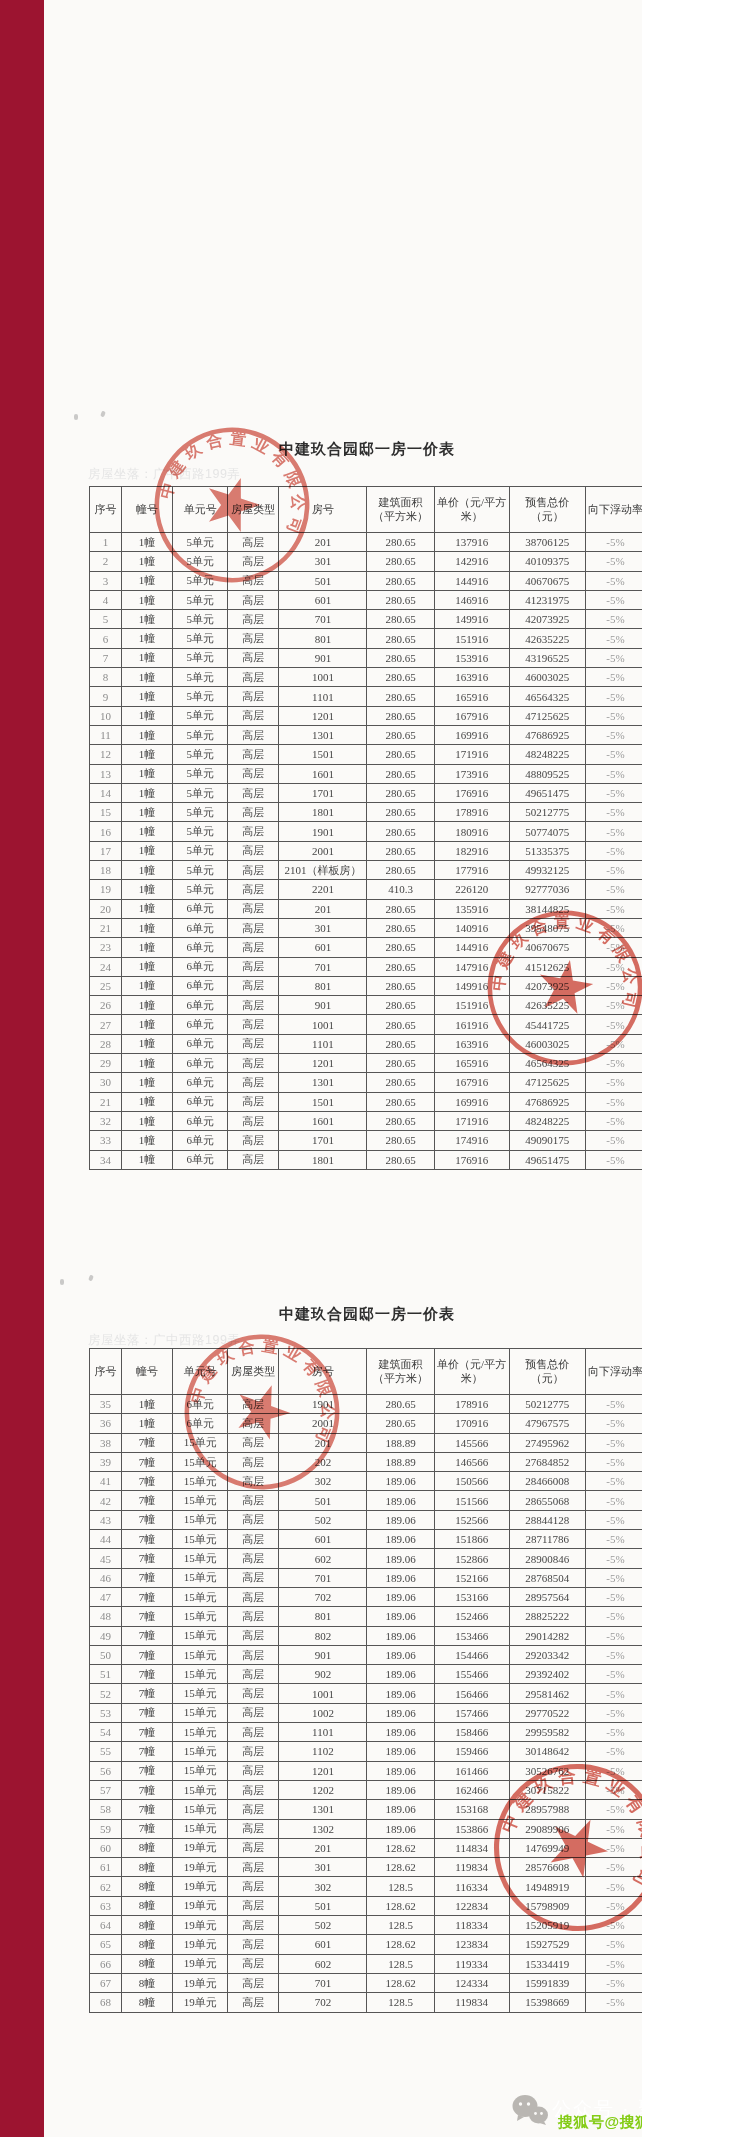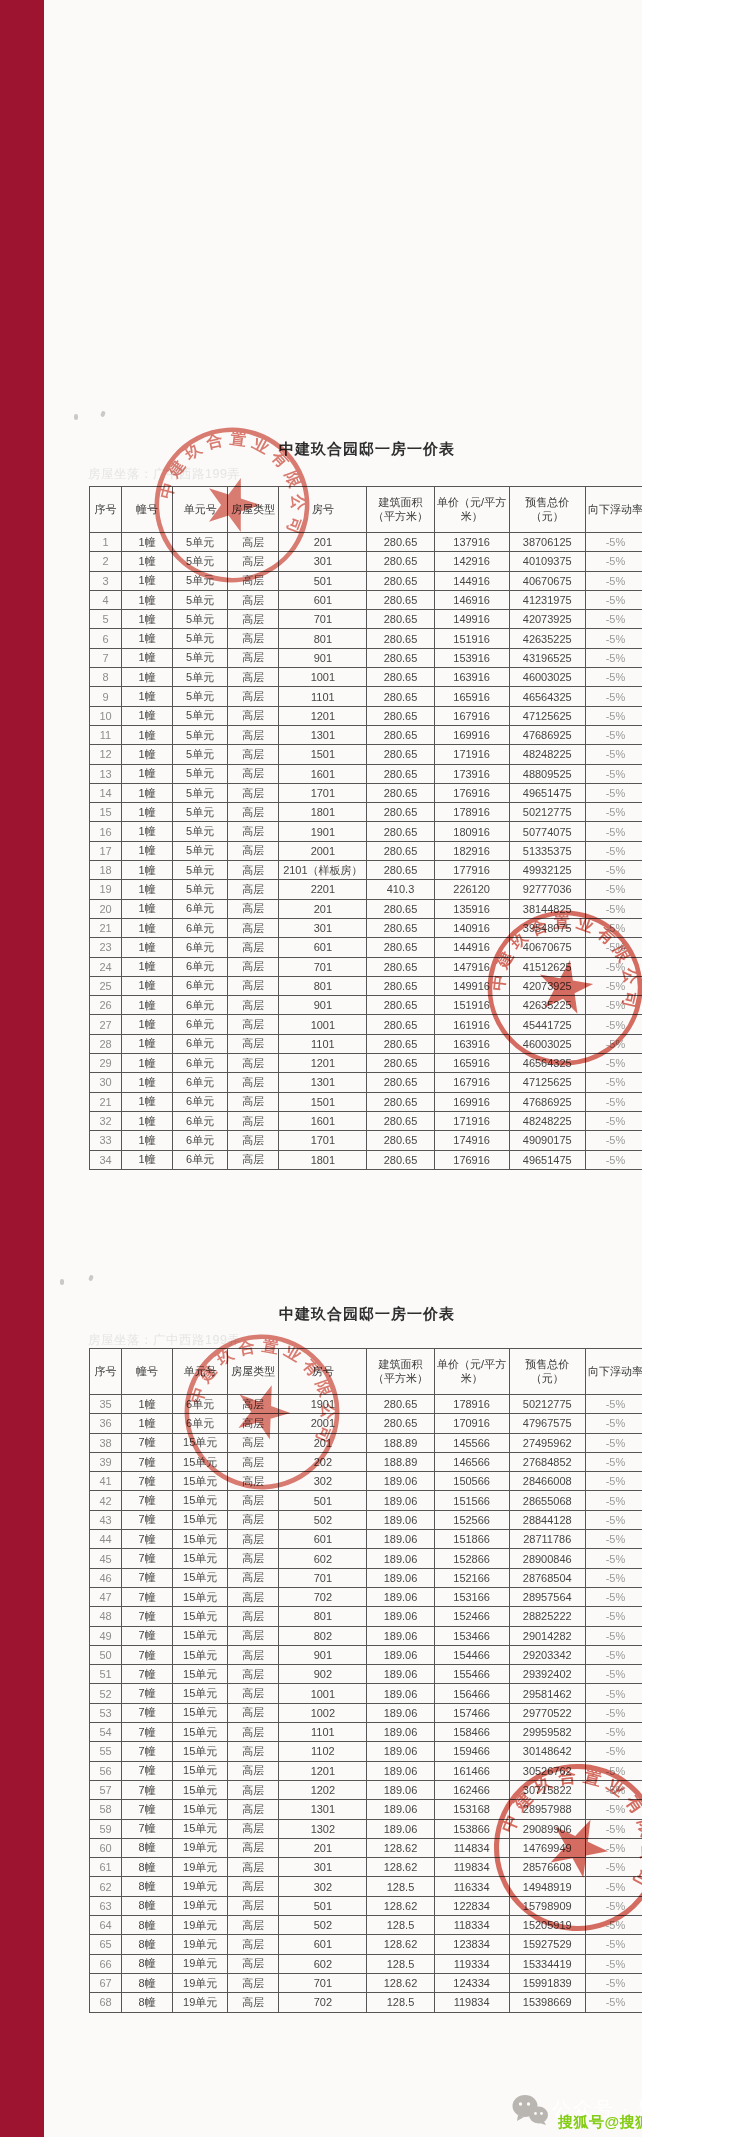--- a/index.html
+++ b/index.html
@@ -6,21 +6,21 @@
   body{width:740px;height:2137px;font-family:"Liberation Sans",sans-serif;}
   .canvas{position:relative;width:642px;height:2137px;background:#9c1430;overflow:hidden;}
   .paper{position:absolute;left:44px;top:0;width:646px;height:2137px;background:#fbfaf8;}
   .title{position:absolute;left:367px;transform:translateX(-50%);margin:0;
          font-size:15px;font-weight:bold;color:#2e2e2e;letter-spacing:1px;white-space:nowrap;}
   .address{position:absolute;left:88px;font-size:12.5px;color:#e5e5e5;letter-spacing:.5px;white-space:nowrap;}
   table.price-table{position:absolute;left:89px;width:557px;border-collapse:collapse;table-layout:fixed;
          background:transparent;}
   table.price-table th,table.price-table td{border:1px solid #565656;padding:0 1px;text-align:center;
          vertical-align:middle;overflow:hidden;}
-  table.price-table{border:1.5px solid #3f3f3f;}
+  table.price-table{border:1.5px solid #3f3f3f;font-family:Liberation Serif, serif;}
   table.price-table th{height:45px;font-size:11px;line-height:1.2;font-weight:normal;color:#383838;}
   table.price-table td{height:18.3px;font-size:11px;color:#464646;white-space:nowrap;}
   table.price-table td.c0{color:#8d8d8d;}
   table.price-table td.c8{color:#9a9a9a;}
   .seal{position:absolute;color:#cf4a3d;opacity:.72;mix-blend-mode:multiply;pointer-events:none;}
   .seal text{fill:currentColor;font-family:"Liberation Sans",sans-serif;font-weight:bold;}
   .artifact{position:absolute;width:4px;height:6px;border-radius:2px;background:#8d8d8d;opacity:.45;}
   .wm{position:absolute;left:512px;top:2092px;width:228px;height:45px;}
   .wm-gray{position:absolute;left:40px;top:4px;font-size:19px;color:#ffffff;letter-spacing:2px;white-space:nowrap;}
   .wm-dark{position:absolute;left:46px;top:21px;font-size:15px;font-weight:bold;color:#84cc16;

